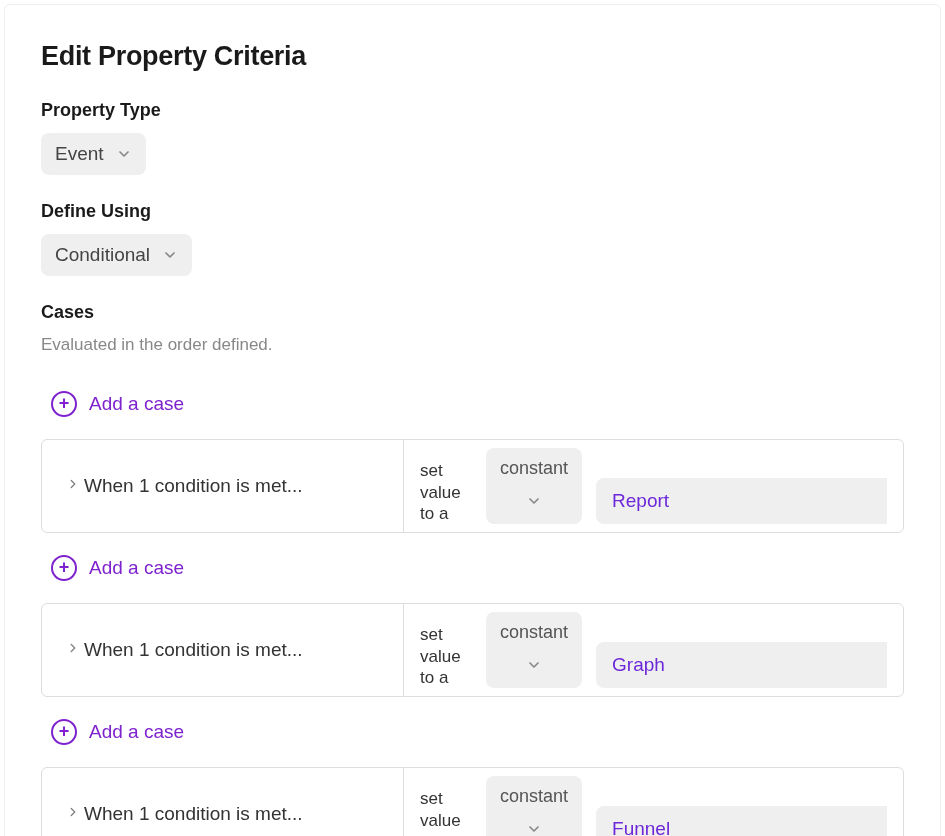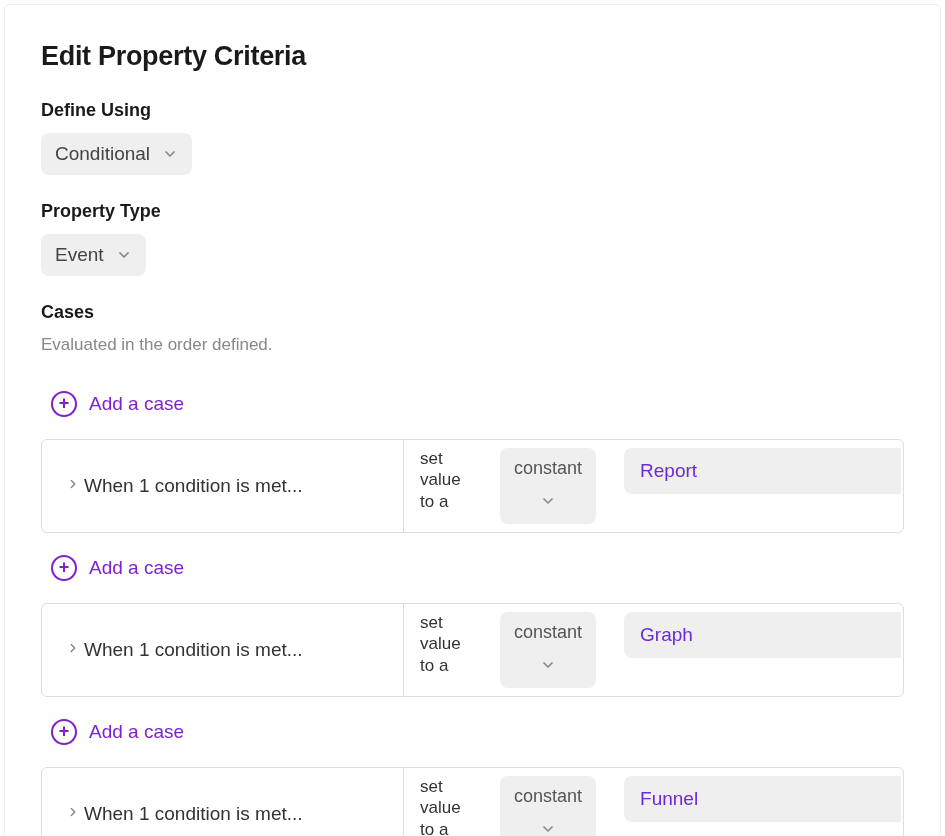--- a/index.html
+++ b/index.html
@@ -91,23 +91,23 @@
     border-right: 1px solid #ddd;
   }
   .chevron-right { color: #888; }
   .case-text {
     font-size: 19px;
     color: #333;
   }
   .case-right {
     flex: 1;
     display: flex;
-    align-items: flex-start;
+    align-items: flex-end;
     padding: 8px 16px;
-    gap: 28px;
+    gap: 14px;
   }
   .set-text {
     font-size: 17px;
     color: #333;
     line-height: 1.25;
     width: 52px;
   }
   .mini-select {
     display: inline-flex;
     align-items: center;
@@ -133,35 +133,35 @@
   }
 </style>
 </head>
 <body>
 
 <div class="panel">
 
   <h1>Edit Property Criteria</h1>
 
   <div class="form-group">
-    <span class="label">Define Using</span>
+    <span class="label">Property Type</span>
     <div class="select">
-      <span>Conditional</span>
+      <span>Event</span>
       <span class="chev">
         <svg width="16" height="16" viewBox="0 0 24 24" fill="none" stroke="#888" stroke-width="2.5" stroke-linecap="round" stroke-linejoin="round">
             <polyline points="6 9 12 15 18 9"></polyline>
           </svg>
       </span>
     </div>
   </div>
 
   <div class="form-group">
-    <span class="label">Property Type</span>
+    <span class="label">Define Using</span>
     <div class="select">
-      <span>Event</span>
+      <span>Conditional</span>
       <span class="chev">
         <svg width="16" height="16" viewBox="0 0 24 24" fill="none" stroke="#888" stroke-width="2.5" stroke-linecap="round" stroke-linejoin="round">
             <polyline points="6 9 12 15 18 9"></polyline>
           </svg>
       </span>
     </div>
   </div>
 
   <div class="cases-section">
     <span class="label">Cases</span>

